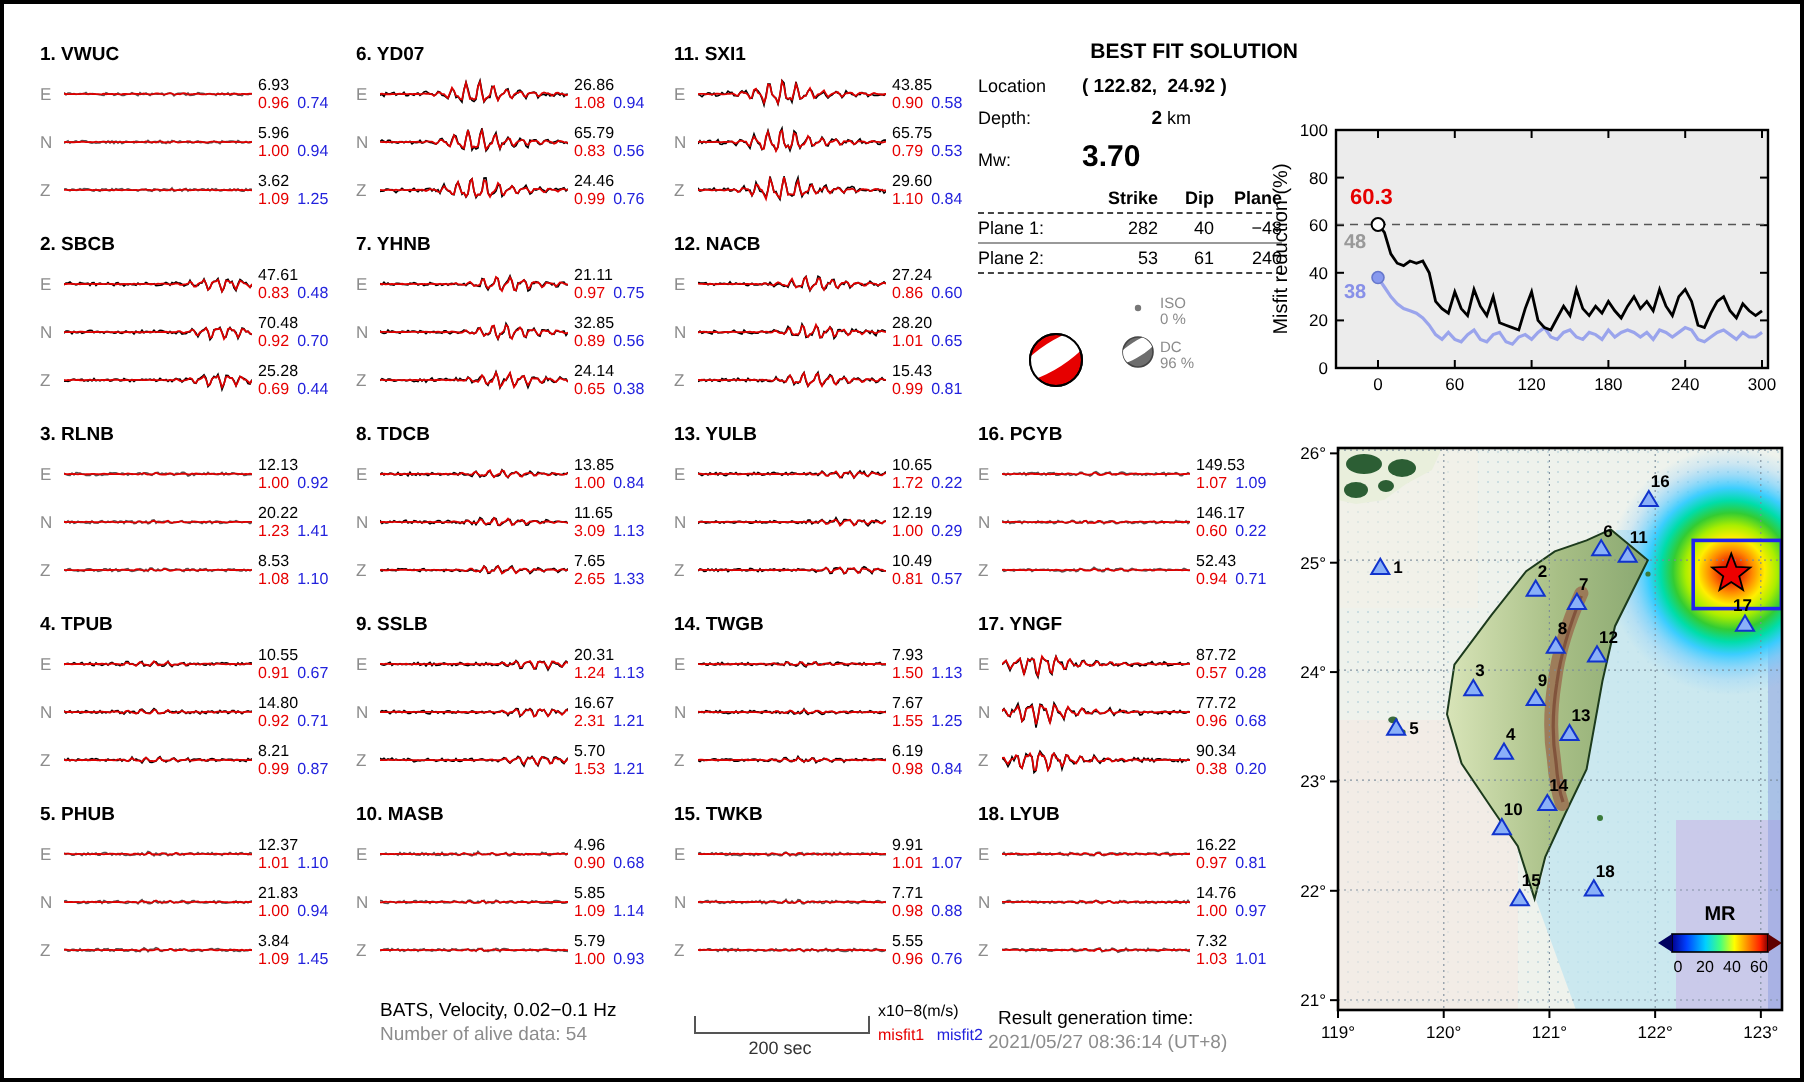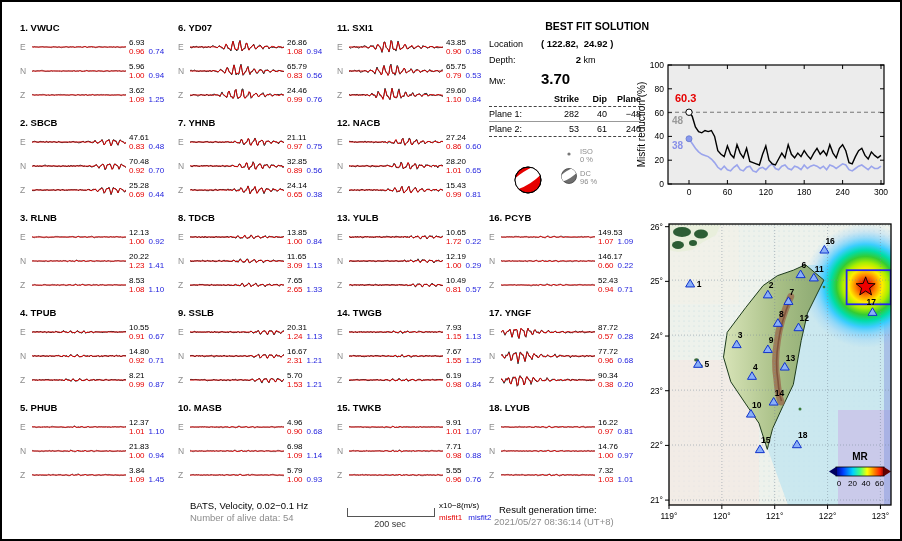--- a/index.html
+++ b/index.html
@@ -398,21 +398,21 @@
             <div><span class="m1">0.90</span><span class="m2">0.68</span></div>
           </div>
         </div>
         <div class="comp-row">
           <span class="comp-letter">N</span>
           <svg class="trace" width="94" height="24" viewBox="0 0 94 24">
             <polyline points="0,11.32 1,11.35 2,12.49 3,12.65 4,12.72 5,11.88 6,11.89 7,11.90 8,12.53 9,11.78 10,11.67 11,12.23 12,11.38 13,12.64 14,12.36 15,12.33 16,12.40 17,11.43 18,11.33 19,12.03 20,11.68 21,11.51 22,12.02 23,11.39 24,11.92 25,12.68 26,11.65 27,11.72 28,12.39 29,12.18 30,11.74 31,11.43 32,12.47 33,12.39 34,12.20 35,12.33 36,11.83 37,11.29 38,11.95 39,12.05 40,12.21 41,11.64 42,11.97 43,12.62 44,11.27 45,11.05 46,11.57 47,12.56 48,12.53 49,11.60 50,12.07 51,11.67 52,11.11 53,12.78 54,11.80 55,11.97 56,12.71 57,12.52 58,11.07 59,11.49 60,12.43 61,12.17 62,11.71 63,12.50 64,12.43 65,11.49 66,11.36 67,12.29 68,12.44 69,12.09 70,11.86 71,11.46 72,11.89 73,11.96 74,12.68 75,12.40 76,11.38 77,11.85 78,11.47 79,11.83 80,12.53 81,12.64 82,12.50 83,12.59 84,12.62 85,12.55 86,12.72 87,11.44 88,11.33 89,11.40 90,11.63 91,12.56 92,12.60 93,12.46 94,12.13" fill="none" stroke="#555" stroke-width="0.8"></polyline>
             <polyline points="0,12.15 1,12.14 2,12.00 3,11.85 4,12.03 5,11.85 6,11.98 7,12.08 8,12.14 9,12.00 10,12.12 11,12.06 12,12.04 13,11.93 14,12.06 15,12.12 16,11.98 17,12.10 18,12.12 19,12.04 20,12.01 21,12.10 22,12.15 23,12.12 24,11.97 25,11.99 26,11.90 27,12.05 28,12.04 29,11.96 30,12.05 31,11.80 32,11.87 33,11.94 34,11.95 35,12.14 36,12.23 37,11.87 38,11.68 39,12.04 40,12.21 41,12.09 42,12.43 43,12.16 44,11.72 45,11.50 46,12.19 47,12.36 48,12.34 49,12.39 50,12.17 51,11.37 52,11.68 53,12.29 54,12.33 55,12.11 56,12.04 57,11.95 58,11.61 59,11.75 60,12.31 61,12.11 62,11.92 63,12.06 64,11.78 65,11.82 66,11.93 67,12.28 68,12.28 69,11.87 70,12.07 71,12.01 72,11.98 73,11.99 74,12.16 75,12.19 76,11.92 77,12.08 78,11.95 79,11.96 80,11.90 81,12.10 82,12.13 83,11.85 84,11.85 85,12.02 86,11.99 87,11.96 88,12.07 89,11.97 90,12.04 91,12.02 92,12.13 93,11.91 94,12.01" fill="none" stroke="#dd0000" stroke-width="0.9"></polyline>
           </svg>
           <div class="nums">
-            <div class="amp">6.98</div>
+            <div class="amp">5.85</div>
             <div><span class="m1">1.09</span><span class="m2">1.14</span></div>
           </div>
         </div>
         <div class="comp-row">
           <span class="comp-letter">Z</span>
           <svg class="trace" width="94" height="24" viewBox="0 0 94 24">
             <polyline points="0,12.30 1,12.10 2,11.53 3,11.57 4,11.37 5,12.55 6,11.31 7,11.91 8,11.93 9,11.41 10,12.49 11,11.93 12,12.64 13,12.17 14,11.62 15,12.23 16,12.23 17,11.59 18,11.72 19,12.71 20,11.62 21,11.72 22,11.35 23,12.35 24,12.15 25,12.21 26,12.55 27,12.10 28,12.31 29,11.46 30,11.59 31,12.38 32,11.33 33,11.95 34,12.57 35,12.59 36,11.36 37,11.83 38,11.41 39,12.08 40,12.14 41,11.83 42,11.76 43,12.05 44,11.41 45,11.99 46,11.84 47,11.80 48,12.62 49,11.26 50,11.40 51,11.16 52,12.56 53,12.32 54,12.76 55,12.21 56,12.09 57,12.22 58,11.16 59,11.50 60,12.84 61,11.53 62,11.26 63,11.36 64,11.66 65,12.12 66,11.88 67,12.48 68,12.32 69,12.03 70,12.10 71,11.71 72,11.54 73,12.44 74,12.04 75,11.47 76,12.26 77,11.91 78,12.23 79,12.71 80,11.67 81,11.84 82,11.34 83,11.28 84,11.56 85,12.08 86,12.40 87,12.54 88,12.67 89,11.81 90,12.34 91,12.17 92,12.63 93,12.65 94,12.69" fill="none" stroke="#555" stroke-width="0.8"></polyline>
             <polyline points="0,12.02 1,12.01 2,12.01 3,12.01 4,12.04 5,11.91 6,12.01 7,11.97 8,11.98 9,11.95 10,12.14 11,11.88 12,11.94 13,12.13 14,11.87 15,12.06 16,11.91 17,12.13 18,11.98 19,12.03 20,12.14 21,12.09 22,11.97 23,11.94 24,11.91 25,12.06 26,11.88 27,11.97 28,12.03 29,12.09 30,11.79 31,12.06 32,12.05 33,12.16 34,12.16 35,12.02 36,11.93 37,11.67 38,12.06 39,12.16 40,12.22 41,12.30 42,11.97 43,11.65 44,11.64 45,12.17 46,12.39 47,12.09 48,12.33 49,11.85 50,11.34 51,11.77 52,12.36 53,12.26 54,12.12 55,12.16 56,11.96 57,11.59 58,11.93 59,12.21 60,12.12 61,11.92 62,11.88 63,12.03 64,11.87 65,12.01 66,12.17 67,12.03 68,11.90 69,12.02 70,12.01 71,11.97 72,12.13 73,12.06 74,12.04 75,12.07 76,11.82 77,11.89 78,11.98 79,12.13 80,12.02 81,11.96 82,11.87 83,11.94 84,12.01 85,12.09 86,11.95 87,12.09 88,12.11 89,11.88 90,11.90 91,12.10 92,11.88 93,12.04 94,12.07" fill="none" stroke="#dd0000" stroke-width="0.9"></polyline>
           </svg>
           <div class="nums">
@@ -532,21 +532,21 @@
       <div class="station" style="left: 335px; top: 305px;">
         <div class="st-h">14. TWGB</div>
         <div class="comp-row">
           <span class="comp-letter">E</span>
           <svg class="trace" width="94" height="24" viewBox="0 0 94 24">
             <polyline points="0,11.89 1,11.93 2,11.91 3,11.53 4,12.47 5,12.58 6,11.55 7,12.18 8,12.47 9,12.45 10,11.41 11,12.40 12,11.24 13,12.21 14,12.14 15,11.68 16,12.30 17,12.19 18,11.98 19,11.66 20,12.47 21,11.94 22,11.49 23,12.39 24,12.45 25,11.33 26,12.37 27,12.72 28,11.91 29,12.31 30,12.23 31,11.90 32,11.96 33,11.85 34,12.65 35,12.18 36,11.98 37,12.68 38,11.75 39,11.81 40,11.54 41,12.34 42,12.17 43,12.70 44,10.88 45,11.25 46,12.50 47,12.10 48,12.55 49,13.06 50,12.54 51,10.96 52,11.70 53,12.97 54,13.49 55,11.71 56,11.92 57,12.17 58,11.67 59,10.89 60,12.27 61,12.08 62,12.11 63,12.31 64,11.78 65,11.96 66,11.31 67,12.34 68,12.58 69,11.38 70,11.08 71,11.46 72,11.51 73,12.47 74,12.32 75,12.83 76,11.86 77,11.51 78,12.03 79,12.18 80,11.74 81,11.58 82,12.50 83,11.35 84,12.49 85,12.16 86,11.86 87,12.02 88,12.52 89,11.51 90,11.61 91,11.18 92,12.41 93,12.20 94,12.29" fill="none" stroke="#000" stroke-width="0.8"></polyline>
             <polyline points="0,11.96 1,12.10 2,12.14 3,12.05 4,12.01 5,12.08 6,11.99 7,12.13 8,12.10 9,11.89 10,12.11 11,11.87 12,12.14 13,12.14 14,12.12 15,12.03 16,12.12 17,11.97 18,12.02 19,12.00 20,11.97 21,11.89 22,12.10 23,11.97 24,11.91 25,12.13 26,11.99 27,12.08 28,11.98 29,12.07 30,11.89 31,11.77 32,11.81 33,12.15 34,12.08 35,12.17 36,12.19 37,11.85 38,11.56 39,11.91 40,12.24 41,12.21 42,12.23 43,12.33 44,11.38 45,11.09 46,11.87 47,12.33 48,12.48 49,12.35 50,12.16 51,11.29 52,11.11 53,12.11 54,12.84 55,12.29 56,12.18 57,12.03 58,11.09 59,11.29 60,12.45 61,12.59 62,12.28 63,11.86 64,11.84 65,11.60 66,11.70 67,12.35 68,12.33 69,12.02 70,12.00 71,11.77 72,11.66 73,11.83 74,12.19 75,12.11 76,12.02 77,11.75 78,11.75 79,11.81 80,12.04 81,12.16 82,12.12 83,11.76 84,12.01 85,11.94 86,12.01 87,11.98 88,12.11 89,11.93 90,11.87 91,11.78 92,12.03 93,12.08 94,12.01" fill="none" stroke="#dd0000" stroke-width="0.9"></polyline>
           </svg>
           <div class="nums">
             <div class="amp">7.93</div>
-            <div><span class="m1">1.15</span><span class="m2">1.13</span></div>
+            <div><span class="m1">1.50</span><span class="m2">1.13</span></div>
           </div>
         </div>
         <div class="comp-row">
           <span class="comp-letter">N</span>
           <svg class="trace" width="94" height="24" viewBox="0 0 94 24">
             <polyline points="0,12.33 1,11.99 2,11.83 3,12.37 4,11.32 5,11.52 6,11.59 7,12.08 8,12.32 9,11.38 10,12.29 11,11.22 12,12.41 13,12.60 14,12.35 15,12.84 16,12.60 17,12.17 18,12.50 19,11.49 20,12.64 21,11.92 22,11.45 23,11.87 24,12.25 25,12.39 26,11.26 27,11.81 28,11.33 29,11.84 30,11.91 31,12.21 32,12.65 33,11.57 34,11.34 35,11.85 36,11.82 37,12.57 38,11.87 39,12.37 40,11.68 41,12.68 42,11.93 43,12.56 44,12.07 45,12.68 46,11.45 47,11.96 48,13.02 49,12.78 50,11.81 51,12.84 52,12.30 53,10.49 54,12.32 55,13.23 56,12.40 57,12.73 58,12.13 59,11.39 60,11.81 61,12.56 62,13.18 63,13.06 64,11.72 65,12.20 66,12.05 67,11.73 68,12.07 69,12.83 70,12.22 71,12.27 72,11.93 73,11.64 74,12.52 75,12.66 76,11.71 77,11.39 78,11.83 79,12.05 80,12.28 81,11.38 82,12.45 83,12.03 84,11.98 85,12.17 86,11.37 87,11.70 88,12.51 89,11.91 90,12.49 91,12.70 92,12.38 93,12.12 94,11.64" fill="none" stroke="#000" stroke-width="0.8"></polyline>
             <polyline points="0,11.87 1,11.96 2,12.13 3,11.96 4,11.90 5,11.87 6,12.13 7,12.11 8,11.97 9,12.02 10,12.14 11,12.10 12,11.94 13,12.08 14,11.96 15,11.91 16,12.09 17,11.90 18,12.11 19,11.88 20,12.03 21,12.12 22,12.04 23,11.95 24,12.10 25,12.05 26,12.03 27,12.07 28,12.09 29,12.03 30,12.14 31,12.19 32,11.78 33,11.95 34,12.06 35,11.98 36,12.19 37,12.35 38,12.24 39,11.46 40,11.72 41,12.15 42,12.20 43,12.36 44,12.51 45,11.84 46,11.23 47,11.52 48,12.34 49,12.64 50,12.41 51,12.33 52,11.69 53,10.88 54,11.49 55,12.52 56,12.55 57,12.14 58,12.02 59,11.49 60,11.33 61,11.75 62,12.53 63,12.29 64,11.88 65,11.91 66,11.73 67,11.71 68,11.95 69,12.41 70,12.27 71,11.84 72,11.91 73,11.90 74,11.77 75,12.21 76,12.30 77,12.01 78,11.92 79,11.99 80,11.96 81,11.95 82,12.08 83,12.15 84,12.16 85,11.87 86,12.06 87,11.99 88,12.07 89,11.99 90,12.27 91,11.88 92,11.94 93,12.08 94,12.14" fill="none" stroke="#dd0000" stroke-width="0.9"></polyline>
           </svg>
           <div class="nums">
             <div class="amp">7.67</div>

